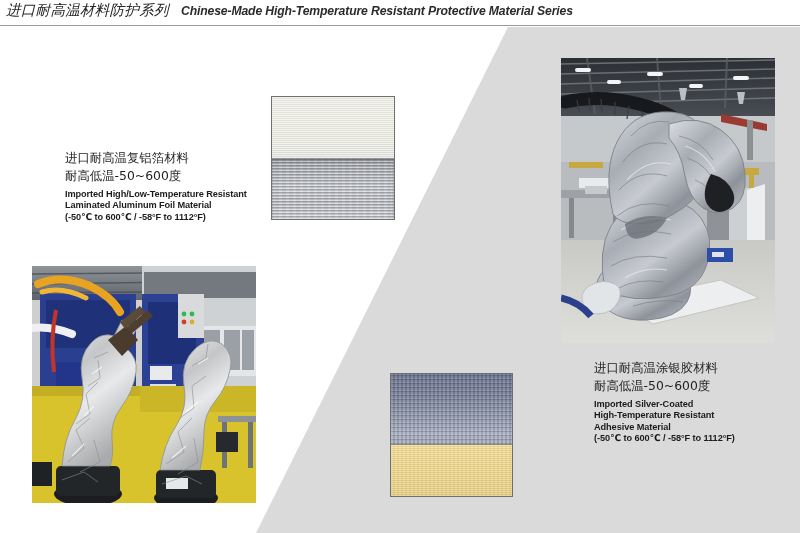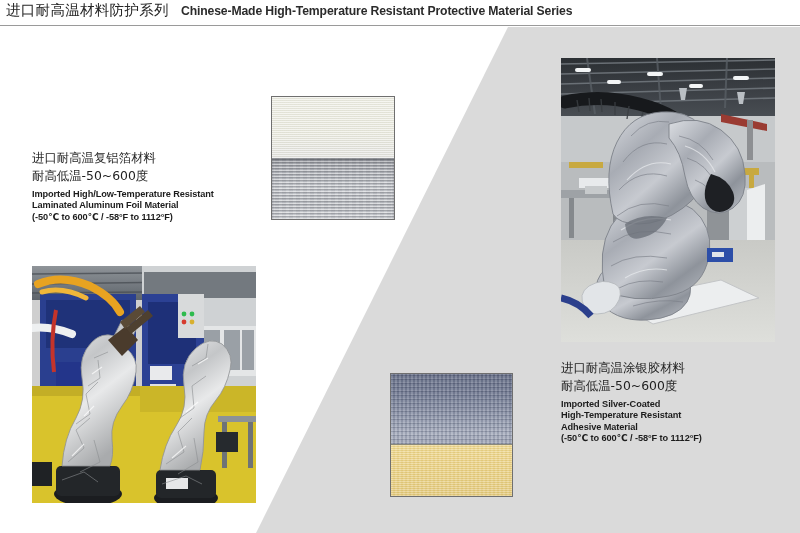--- a/index.html
+++ b/index.html
@@ -36,20 +36,21 @@
   }
 
   
   .header {
     position: absolute;
     left: 0;
     top: 0;
     width: 800px;
     height: 27px;
     background: #ffffff;
+    font-style: italic;
   }
   .header-rule {
     position: absolute;
     left: 0;
     top: 25px;
     width: 800px;
     height: 1px;
     background: #9a9a9a;
   }
   .title-cn {
@@ -71,21 +72,21 @@
     line-height: 18px;
     color: #2b2b2b;
     font-weight: bold;
     white-space: nowrap;
     letter-spacing: -0.15px;
     transform: scaleX(0.97);
     transform-origin: left top;
   }
 
   
-  .caption { position: absolute; }
+  .caption { position: absolute; margin-left: 33px; }
   .cap-cn {
     font-size: 12.4px;
     line-height: 17.5px;
     color: #1f1f1f;
     white-space: nowrap;
     font-family: "DejaVu Sans", "Liberation Sans", sans-serif;
   }
   .cap-en {
     margin-top: 4px;
     font-size: 9.6px;

